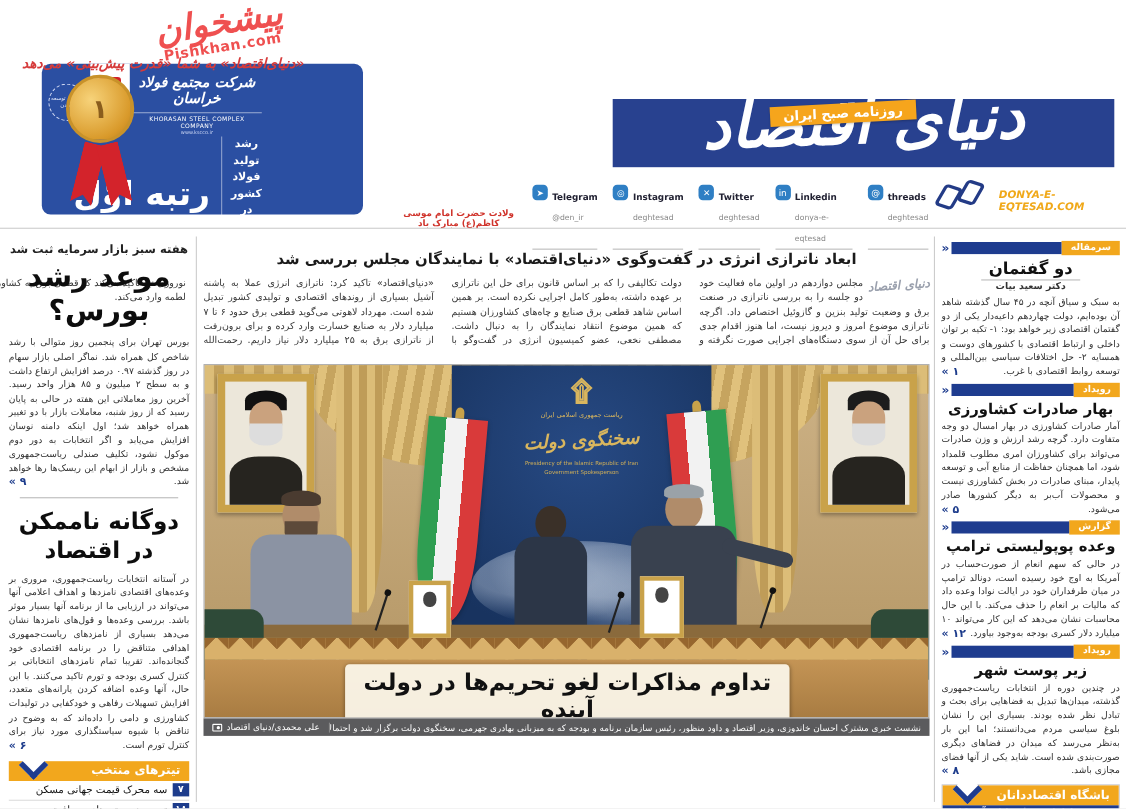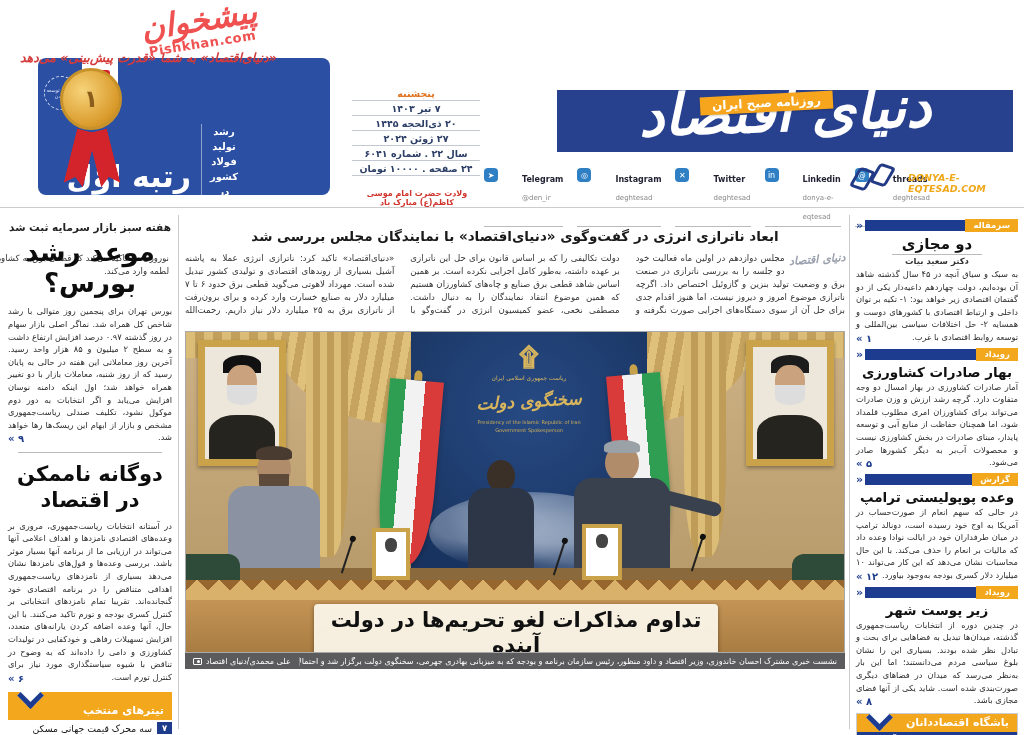--- a/index.html
+++ b/index.html
@@ -39,21 +39,21 @@
   .mast-badge { position:absolute; left:700px; top:94px; background:#f6a51c; color:#fff; font-size:12px; font-weight:bold; padding:2px 12px; transform:rotate(-3deg); box-shadow:0 1px 2px #0003; }
 
   .dates { position:absolute; left:352px; top:86px; width:128px; font-size:9.5px; color:#2c3e66; text-align:center; }
   .dates .row { border-bottom:1px solid #c4c8d2; padding:1.5px 0; font-weight:bold; }
   .dates .row:first-child { color:#e0731f; }
   .occasion { position:absolute; left:352px; top:189px; width:130px; font-size:8px; font-weight:bold; color:#d0342c; text-align:center; }
 
   .socials { position:absolute; left:484px; top:168px; width:360px; display:flex; direction:ltr; gap:14px; }
   .soc { display:flex; gap:4px; align-items:flex-start; border-bottom:1px solid #bbb; padding-bottom:3px; }
   .soc .ic { width:14px; height:14px; border-radius:4px; background:#2f7fc4; color:#fff; font-size:8px; display:flex; align-items:center; justify-content:center; flex-shrink:0; }
-  .soc .tx { line-height:1.15;margin-left:20px; }
+  .soc .tx { line-height:1.15; }
   .soc .nm { font-size:8px; font-weight:bold; color:#223; }
   .soc .hd { font-size:7px; color:#888; }
   .brandmark { position:absolute; left:852px; top:160px; width:56px; height:34px; direction:ltr; }
   .brandmark i { position:absolute; width:17px; height:22px; border:3px solid #233b86; transform:rotate(18deg) skewX(-12deg); border-radius:4px; display:block; }
   .brandmark i.b { left:22px; top:4px; }
   .brandmark i.a { left:2px; top:8px; }
   .website { position:absolute; left:908px; top:172px; width:110px; color:#f0a818; font-size:9.5px; font-weight:900; font-style:italic; direction:ltr; }
 
   .topline { position:absolute; left:0; top:207px; width:1024px; height:1px; background:#ccc; }
   .vline { position:absolute; top:215px; bottom:6px; width:1px; background:#ccc; }
@@ -148,21 +148,21 @@
   .chev-dn { position:absolute; left:10px; top:-8px; width:26px; height:16px; }
   .chev-dn::before { content:""; position:absolute; left:3px; top:2px; width:14px; height:14px; border-left:5px solid #1e3c8f; border-bottom:5px solid #1e3c8f; transform:rotate(-45deg); background:#fff; }
 
   
   .leftcol { position:absolute; left:8px; top:215px; width:164px; }
   .lc-kick { font-size:10.5px; font-weight:bold; text-align:center; color:#222; margin-top:6px; }
   .lc-head1 { font-size:26px; font-weight:900; text-align:center; line-height:1.2; color:#0d0d0d; margin:4px 0 6px; }
   .lc-head2 { font-size:21px; font-weight:900; text-align:center; line-height:1.25; color:#0d0d0d; margin:8px 0 6px; }
   .lc-div { border-top:1px solid #bbb; margin:8px 10px 0; }
   .picks { margin-top:8px; }
-  .picks-head { position:relative; background:#f2a71d; color:#fff; font-weight:900; font-size:11px; padding:12px 8px 3px; }
+  .picks-head { position:relative; background:#f2a71d; color:#fff; font-weight:900; font-size:11px; padding:2px 8px 3px; }
   .pick { display:flex; align-items:center; gap:5px; border-bottom:1px solid #ddd; padding:2.5px 0; }
   .pick .n { background:#1d3c8c; color:#fff; font-size:8.5px; font-weight:bold; min-width:15px; text-align:center; padding:1px 0; }
   .pick .t { font-size:9.3px; font-weight:400; color:#111; }
   .clear { clear:both; }
 </style>
 </head>
 <body>
 
 <div class="page">
 
@@ -170,20 +170,25 @@
     <div class="fa">پیشخوان</div>
     <div class="en">Pishkhan.com</div>
   </div>
 
   <div class="ad">
     <div class="stamp">هلدینگ توسعه معادن</div>
     <div class="ksc-tab">
       <span class="ksc-logo"></span>
       <span class="ksc-txt">KSC.CO</span>
     </div>
+    <div class="co">
+      <div class="co-fa">شرکت مجتمع فولاد خراسان</div>
+      <div class="co-en">KHORASAN STEEL COMPLEX COMPANY</div>
+      <div class="co-web">www.kscco.ir</div>
+    </div>
     <div class="rank-row">
       <div class="rank-sub">
         <div>رشد تولید</div>
         <div>فولاد کشور</div>
         <div>در سال ۱۴۰۲</div>
       </div>
       <div class="rank-big">رتبه اوّل</div>
     </div>
     <div class="medal">
       <span class="one">۱</span>
@@ -192,28 +197,20 @@
         <i class="l"></i>
         <i class="r"></i>
       </div>
   </div>
 
   <div class="slogan"><span class="slogan-inner">«دنیای‌اقتصاد» به شما «قدرت پیش‌بینی» می‌دهد</span></div>
   <div class="mast-bar"></div>
   <div class="mast-title">دنیای اقتصاد</div>
   <div class="mast-badge">روزنامه صبح ایران</div>
 
-  <div class="dates">
-    <div class="row">پنجشنبه</div>
-    <div class="row">۷ تیر ۱۴۰۳</div>
-    <div class="row">۲۰ ذی‌الحجه ۱۴۴۵</div>
-    <div class="row">۲۷ ژوئن ۲۰۲۴</div>
-    <div class="row">سال ۲۲ . شماره ۶۰۴۱</div>
-    <div class="row">۲۴ صفحه . ۱۰۰۰۰ تومان</div>
-  </div>
   <div class="occasion">ولادت حضرت امام موسی کاظم(ع) مبارک باد</div>
 
   <div class="socials">
     <div class="soc">
       <span class="ic">➤</span>
       <span class="tx"><span class="nm">Telegram</span><br><span class="hd">@den_ir</span></span>
     </div>
     <div class="soc">
       <span class="ic">◎</span>
       <span class="tx"><span class="nm">Instagram</span><br><span class="hd">deghtesad</span></span>
@@ -330,21 +327,21 @@
     </div>
   </div>
 
   <div class="sidebar">
 
     <div class="sec-head">
       <span class="lbl">سرمقاله</span>
       <span class="bar"></span>
       <span class="chev">«</span>
     </div>
-    <div class="sec-title">دو مجازی</div>
+    <div class="sec-title">دو گفتمان</div>
     <div class="sec-auth">دکتر سعید بیات</div>
     <div class="body-txt"><span>به سبک و سیاق آنچه در ۴۵ سال گذشته شاهد آن بوده‌ایم، دولت چهاردهم داعیه‌دار یکی از دو گفتمان اقتصادی زیر خواهد بود: ۱- تکیه بر توان داخلی و ارتباط اقتصادی با کشورهای دوست و همسایه ۲- حل اختلافات سیاسی بین‌المللی و توسعه روابط اقتصادی با غرب.</span> <span class="pg">۱</span><span class="clear"></span></div>
 
     <div class="sec-head">
       <span class="lbl">رویداد</span>
       <span class="bar"></span>
       <span class="chev">«</span>
     </div>
     <div class="sec-title sm">بهار صادرات کشاورزی</div>
     <div class="body-txt"><span>آمار صادرات کشاورزی در بهار امسال دو وجه متفاوت دارد. گرچه رشد ارزش و وزن صادرات می‌تواند برای کشاورزان امری مطلوب قلمداد شود، اما همچنان حفاظت از منابع آبی و توسعه پایدار، مبنای صادرات در بخش کشاورزی نیست و محصولات آب‌بر به دیگر کشورها صادر می‌شود.</span> <span class="pg">۵</span><span class="clear"></span></div>

